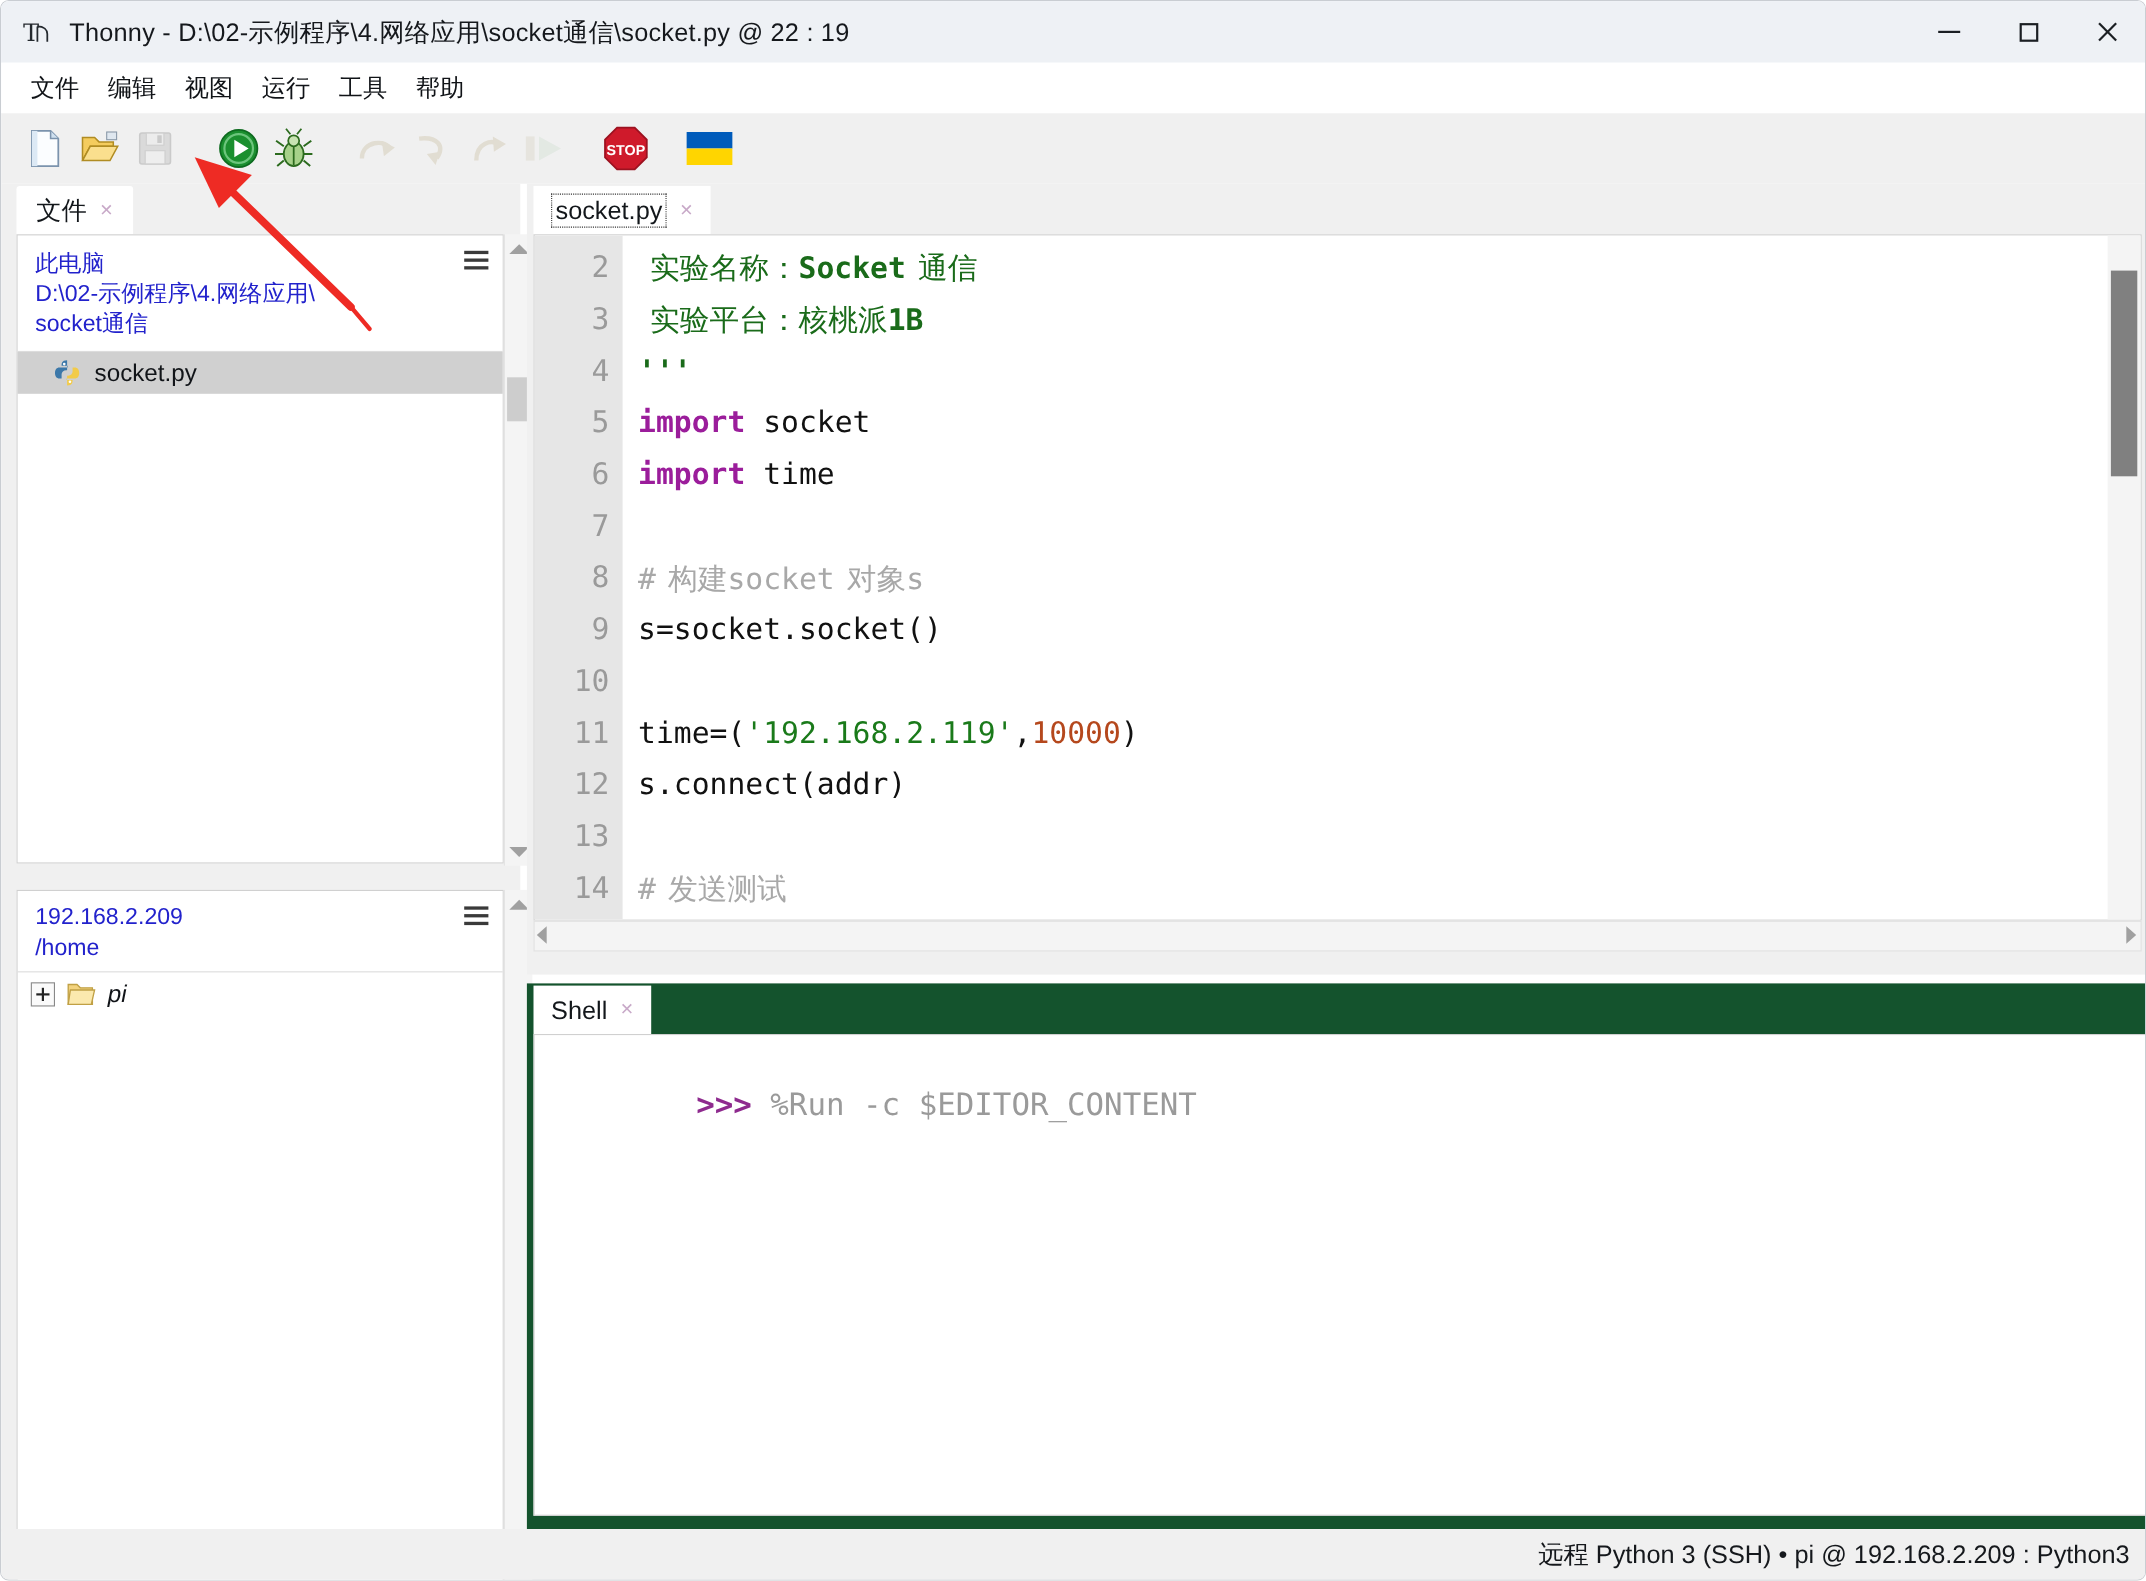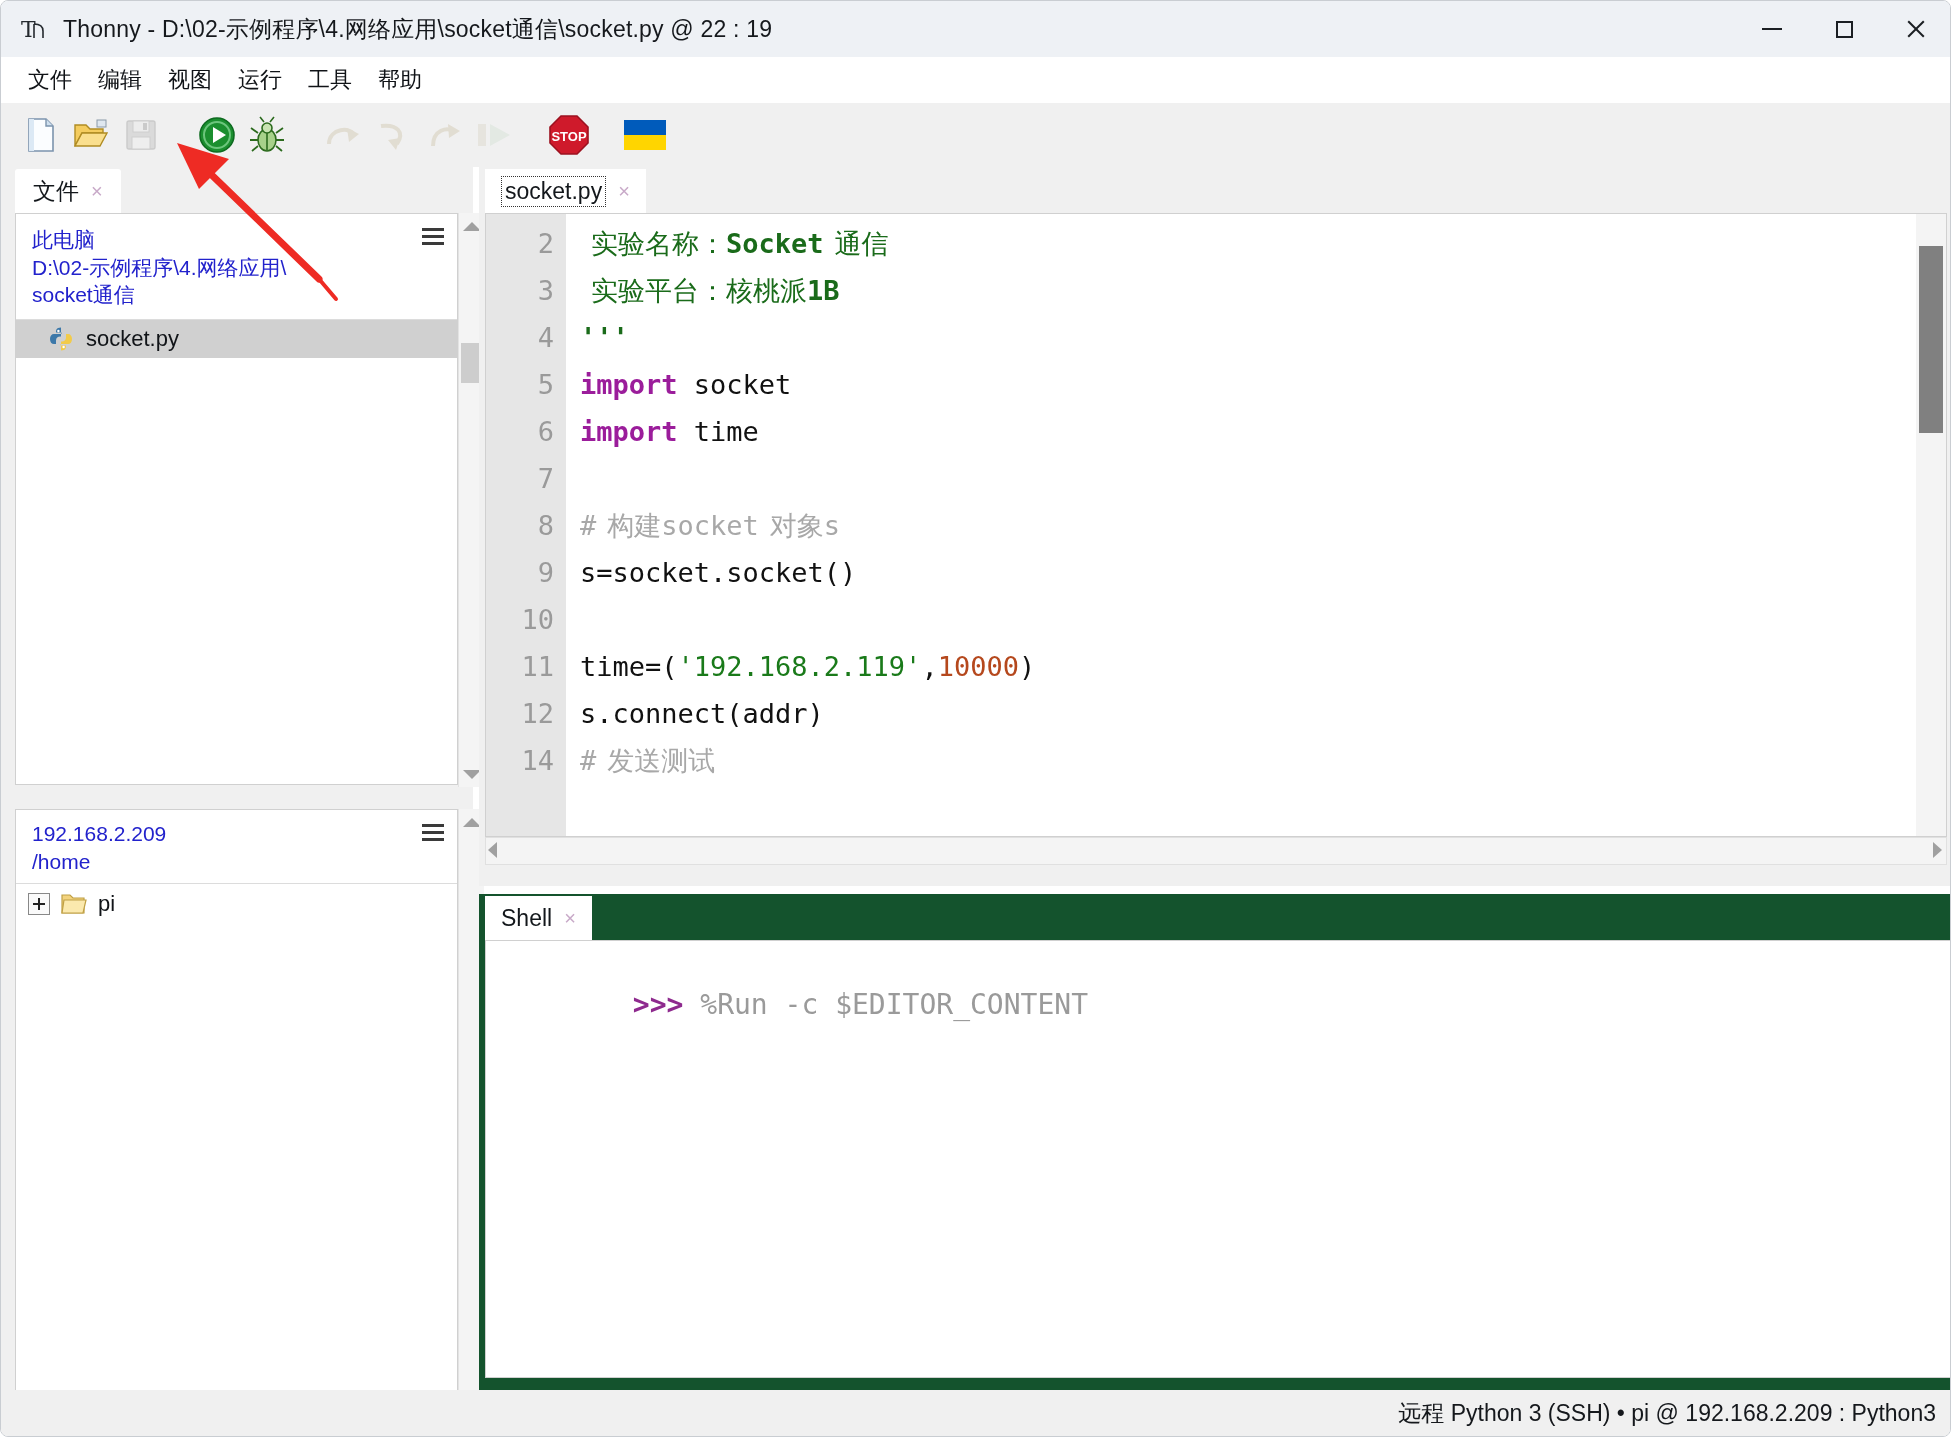--- a/index.html
+++ b/index.html
@@ -107,21 +107,21 @@
   .file-row.selected { background: #d0d0d0; }
   .file-name { font-size: 22px; color: #111418; }
 
   .remote-panel {
     position: absolute; left: 14px; top: 642px; width: 443px; height: 737px;
     background: #ffffff; border: 1px solid #d0d0d0;
   }
   .rp-head {
     position: relative; padding: 10px 16px 8px 16px; border-bottom: 1px solid #dcdcdc;
   }
-  .tree-row { display: flex; align-items: center; gap: 10px; height: 40px; padding-left: 12px; }
+  .tree-row { display: flex; align-items: center; gap: 10px; height: 40px; padding-left: 12px; font-style: italic; }
   .expander {
     width: 22px; height: 22px; border: 1px solid #888; background: #fafafa;
     position: relative; flex: 0 0 auto;
   }
   .expander::before, .expander::after {
     content: ""; position: absolute; background: #222;
   }
   .expander::before { left: 4px; top: 9px; width: 12px; height: 2px; }
   .expander::after { left: 9px; top: 4px; width: 2px; height: 12px; }
 
@@ -485,20 +485,24 @@
           </div>
           <div class="cline">
             <div class="lnum">11</div>
             <div class="ctext"><span class="tok-plain">time=(</span><span class="tok-str">'192.168.2.119'</span><span class="tok-plain">,</span><span class="tok-num">10000</span><span class="tok-plain">)</span></div>
           </div>
           <div class="cline">
             <div class="lnum">12</div>
             <div class="ctext"><span class="tok-plain">s.connect(addr)</span></div>
           </div>
           <div class="cline">
+            <div class="lnum">13</div>
+            <div class="ctext"></div>
+          </div>
+          <div class="cline">
             <div class="lnum">14</div>
             <div class="ctext"><span class="tok-cmt">#</span><span class="tok-cmt cn-bold">发送测试</span></div>
           </div>
           <div class="cline"></div>
         </div>
 
       <div class="ed-vscroll">
         <div class="ed-vthumb"></div>
       </div>
     </div>

